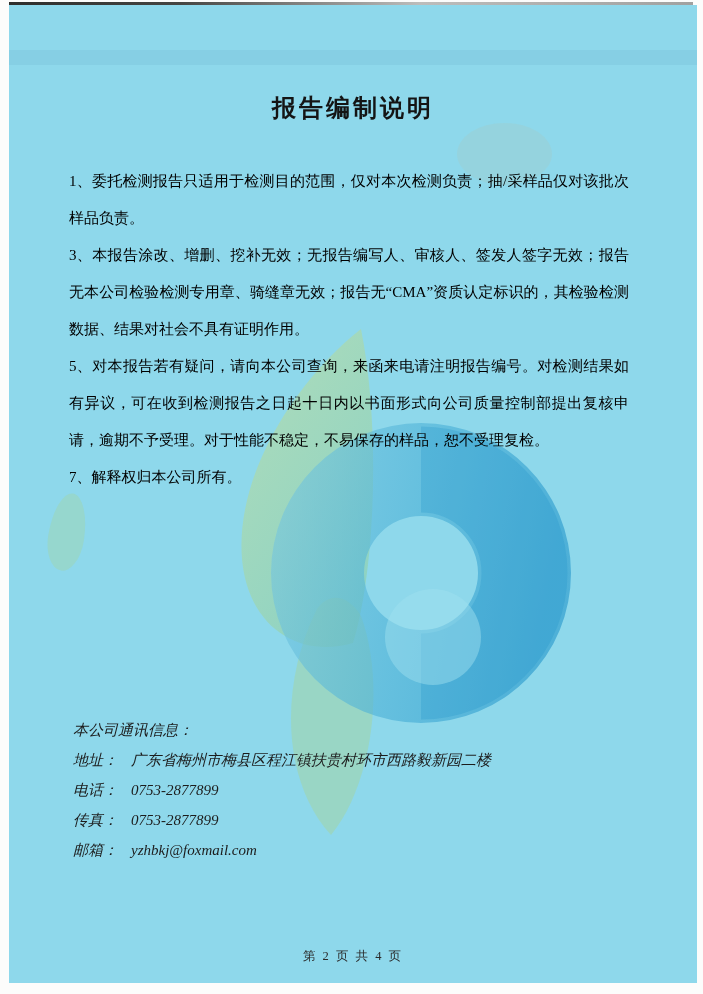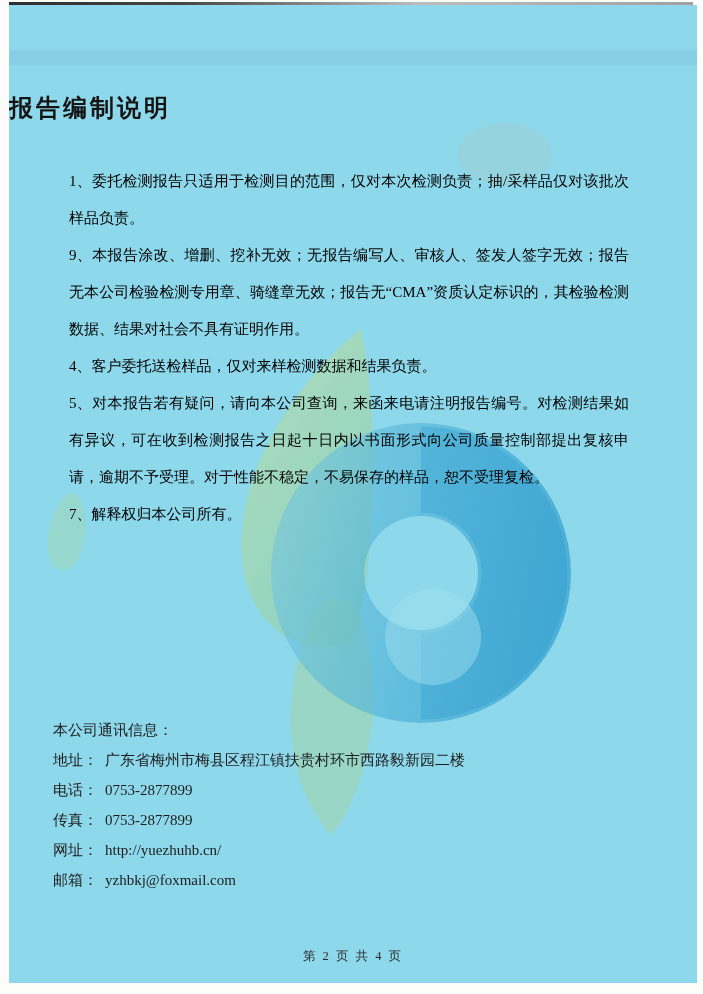--- a/index.html
+++ b/index.html
@@ -47,20 +47,21 @@
   }
   .watermark {
     position: absolute;
     left: 152px; top: 318px;
   }
   .page-title {
     position: absolute;
     left: 0; top: 86px;
     width: 100%;
     margin: 0;
+    text-align: center;
     font-family: "Liberation Sans", "DejaVu Sans", sans-serif;
     font-weight: bold;
     font-size: 24px;
     line-height: 34px;
     letter-spacing: 3px;
     color: #141414;
   }
   .notes {
     position: absolute;
     left: 60px; top: 158px;
@@ -69,29 +70,29 @@
   .note {
     margin: 0;
     font-size: 15px;
     line-height: 37px;
     text-align: justify;
     text-justify: inter-character;
     color: #000000;
   }
   .contact {
     position: absolute;
-    left: 44px; top: 710px;
+    left: 64px; top: 710px; font-style: italic;
   }
   .contact p {
     margin: 0;
     font-size: 15px;
     line-height: 30px;
     color: #1c1c1c;
   }
-  .c-label { margin-right: 7px; }
+  .c-label { margin-right: 13px; }
   .page-footer {
     position: absolute;
     left: 0; top: 943px;
     width: 100%;
     text-align: center;
     font-size: 12.5px;
     letter-spacing: 2px;
     color: #2a2a2a;
   }
 </style>
@@ -126,41 +127,37 @@
       <path fill-rule="evenodd" d="M110,250 a150,150 0 1,0 300,0 a150,150 0 1,0 -300,0 Z M203,250 a57,57 0 1,0 114,0 a57,57 0 1,0 -114,0 Z" fill="url(#wmBlue)" opacity="0.60"></path>
       <path d="M260,146.5 a103.5,103.5 0 0,1 0,207" stroke="#1b8ec6" stroke-width="86" fill="none" opacity="0.25"></path>
       <circle cx="272" cy="314" r="48" fill="#9fe0ef" opacity="0.48"></circle>
     </g>
   </svg>
 
   <h1 class="page-title">报告编制说明</h1>
 
   <div class="notes">
     <p class="note">1、委托检测报告只适用于检测目的范围，仅对本次检测负责；抽/采样品仅对该批次样品负责。</p>
-    <p class="note">9、本报告涂改、增删、挖补无效；无报告编写人、审核人、签发人签字无效；报告无本公司检验检测专用章、骑缝章无效；报告无“CMA”资质认定标识的，其检验检测数据、结果对社会不具有证明作用。</p>
-    <p class="note">4、客户委托送检样品，仅对来样检测数据和结果负责。</p>
+    <p class="note">3、本报告涂改、增删、挖补无效；无报告编写人、审核人、签发人签字无效；报告无本公司检验检测专用章、骑缝章无效；报告无“CMA”资质认定标识的，其检验检测数据、结果对社会不具有证明作用。</p>
     <p class="note">5、对本报告若有疑问，请向本公司查询，来函来电请注明报告编号。对检测结果如有异议，可在收到检测报告之日起十日内以书面形式向公司质量控制部提出复核申请，逾期不予受理。对于性能不稳定，不易保存的样品，恕不受理复检。</p>
     <p class="note">7、解释权归本公司所有。</p>
   </div>
 
   <div class="contact">
     <p>本公司通讯信息：</p>
     <p>
       <span class="c-label">地址：</span><span class="c-value">广东省梅州市梅县区程江镇扶贵村环市西路毅新园二楼</span>
     </p>
     <p>
       <span class="c-label">电话：</span><span class="c-value">0753-2877899</span>
     </p>
     <p>
       <span class="c-label">传真：</span><span class="c-value">0753-2877899</span>
     </p>
     <p>
-      <span class="c-label">网址：</span><span class="c-value">http://yuezhuhb.cn/</span>
-    </p>
-    <p>
       <span class="c-label">邮箱：</span><span class="c-value">yzhbkj@foxmail.com</span>
     </p>
   </div>
 
   <div class="page-footer">
     <span>第 2 页 共 4 页</span>
   </div>
 
 </div>
 

